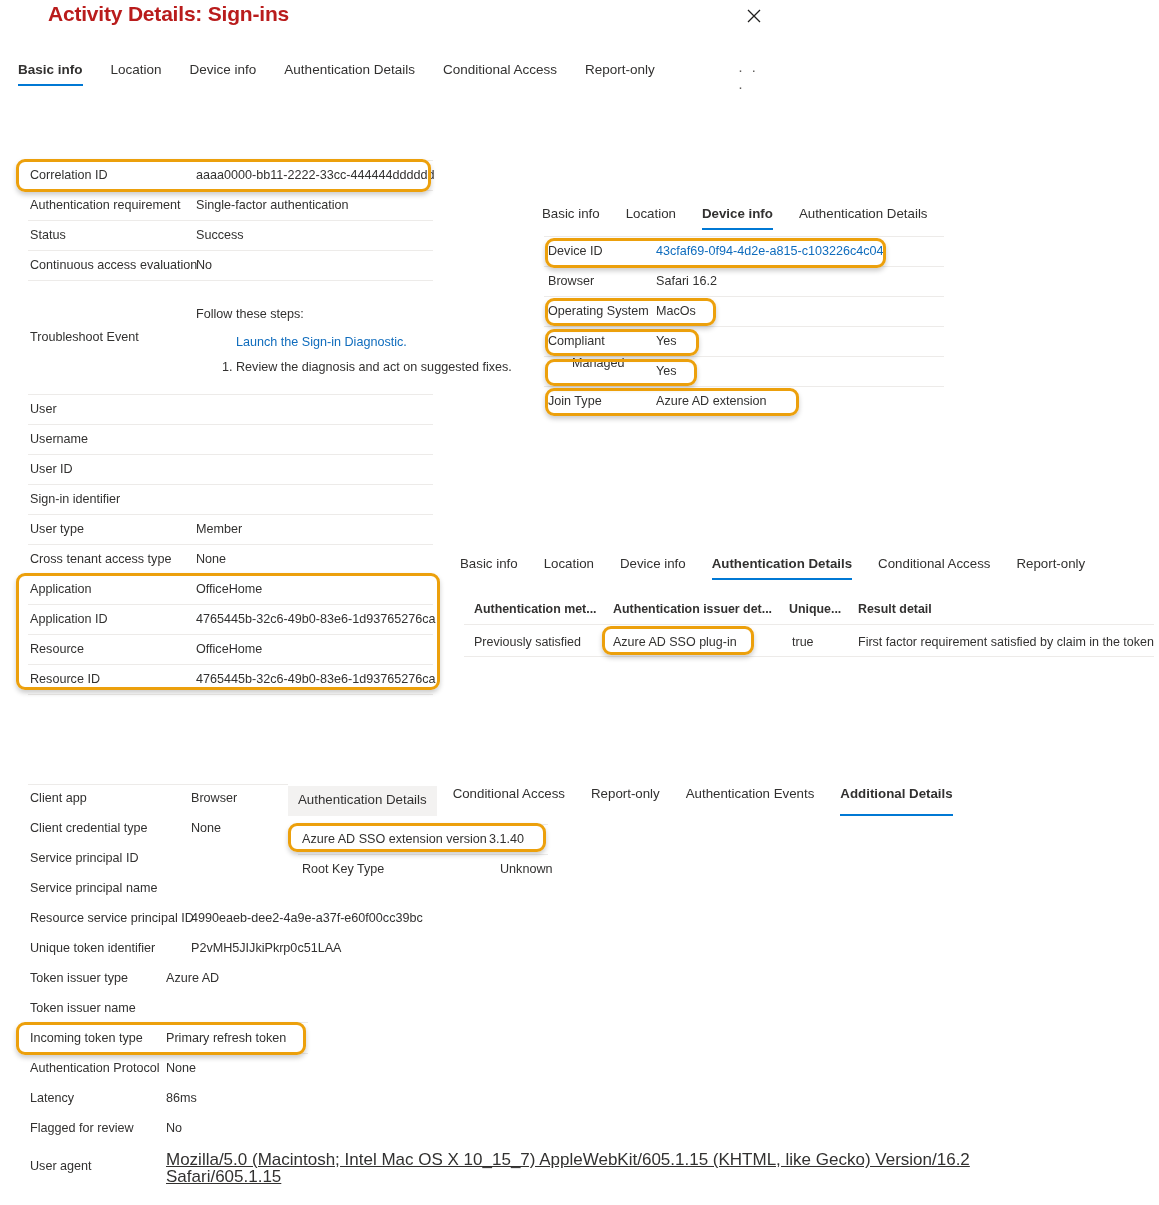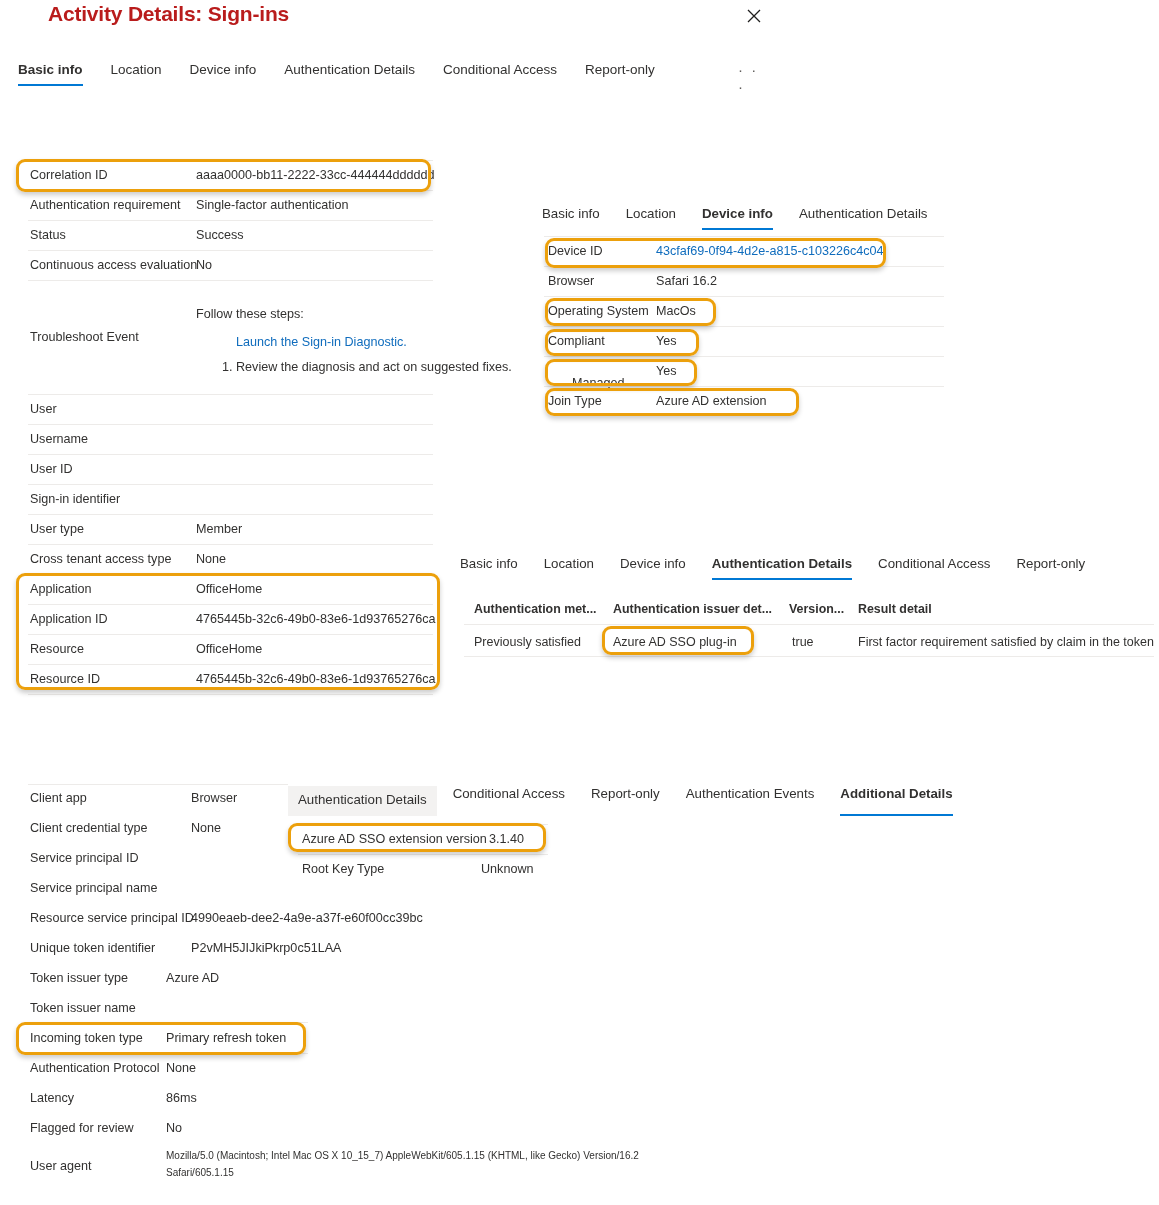--- a/index.html
+++ b/index.html
@@ -108,21 +108,21 @@
     font-weight: bold;
     color: #323130;
     white-space: nowrap;
   }
   .auth-td {
     position: absolute;
     font-size: 12.5px;
     color: #323130;
     white-space: nowrap;
   }
-  .ua-line { position:absolute; font-size:10px; color:#323130; white-space:nowrap; }
+  .ua-line { position:absolute; font-size:17px; color:#323130; white-space:nowrap;text-decoration:underline; }
 </style>
 </head>
 <body>
 
 <div class="abs" id="page-title">Activity Details: Sign-ins</div>
 
 <div class="abs" id="close-button">
   <span>
     <svg width="14" height="14" viewBox="0 0 14 14" aria-hidden="true">
       <path d="M1 1 L13 13 M13 1 L1 13" stroke="#201f1e" stroke-width="1.3" fill="none"></path>
@@ -267,42 +267,42 @@
 
   <div class="divider" style="left:10px; top:98px; width:400px;"></div>
   <div class="kv-label" style="left:14px; top:106px;">Operating System</div>
   <div class="kv-value" style="left:122px; top:106px;">MacOs</div>
 
   <div class="divider" style="left:10px; top:128px; width:400px;"></div>
   <div class="kv-label" style="left:14px; top:136px;">Compliant</div>
   <div class="kv-value" style="left:122px; top:136px;">Yes</div>
 
   <div class="divider" style="left:10px; top:158px; width:400px;"></div>
-  <div class="kv-label" style="left:14px; top:178px;padding-left:24px;">Managed</div>
+  <div class="kv-label" style="left:14px; top:158px;padding-left:24px;">Managed</div>
   <div class="kv-value" style="left:122px; top:166px;">Yes</div>
 
   <div class="divider" style="left:10px; top:188px; width:400px;"></div>
   <div class="kv-label" style="left:14px; top:196px;">Join Type</div>
   <div class="kv-value" style="left:122px; top:196px;">Azure AD extension</div>
 </div>
 
 <div class="panel" style="left:452px; top:548px; width:707px; height:115px;">
   <div class="tabstrip" style="position:absolute; left:8px; top:8px;">
     <div class="tab">Basic info</div>
     <div class="tab">Location</div>
     <div class="tab">Device info</div>
     <div class="tab selected">Authentication Details</div>
     <div class="tab">Conditional Access</div>
     <div class="tab">Report-only</div>
   </div>
 
   <div class="auth-table">
     <div class="auth-th" style="left:22px;  top:54px;">Authentication met...</div>
     <div class="auth-th" style="left:161px; top:54px;">Authentication issuer det...</div>
-    <div class="auth-th" style="left:337px; top:54px;">Version...</div>
+    <div class="auth-th" style="left:337px; top:54px;">Unique...</div>
     <div class="auth-th" style="left:406px; top:54px;">Result detail</div>
 
     <div class="divider" style="left:12px; top:76px; width:690px;"></div>
 
     <div>
       <div class="auth-td" style="left:22px;  top:87px;">Previously satisfied</div>
       <div class="auth-td" style="left:161px; top:87px;">Azure AD SSO plug-in</div>
       <div class="auth-td" style="left:340px; top:87px;">true</div>
       <div class="auth-td" style="left:406px; top:87px;">First factor requirement satisfied by claim in the token</div>
     </div>
@@ -318,21 +318,21 @@
     <div class="tab">Authentication Events</div>
     <div class="tab selected">Additional Details</div>
   </div>
 
   <div class="divider" style="left:10px; top:42px; width:250px;"></div>
   <div class="kv-label" style="left:14px; top:50px;">Azure AD SSO extension version</div>
   <div class="kv-value" style="left:201px; top:50px;">3.1.40</div>
 
   <div class="divider" style="left:10px; top:72px; width:250px;"></div>
   <div class="kv-label" style="left:14px; top:80px;">Root Key Type</div>
-  <div class="kv-value" style="left:193px; top:80px;">Unknown</div>
+  <div class="kv-value" style="left:212px; top:80px;">Unknown</div>
 </div>
 
 <div class="hl" style="left:16px;  top:159px; width:415px; height:33px;"></div>
 <div class="hl" style="left:16px;  top:573px; width:424px; height:117px;"></div>
 <div class="hl" style="left:16px;  top:1022px; width:290px; height:33px;"></div>
 
 <div class="hl" style="left:545px; top:238px; width:341px; height:30px;"></div>
 <div class="hl" style="left:545px; top:298px; width:171px; height:28px;"></div>
 <div class="hl" style="left:545px; top:329px; width:154px; height:27px;"></div>
 <div class="hl" style="left:545px; top:359px; width:152px; height:27px;"></div>

